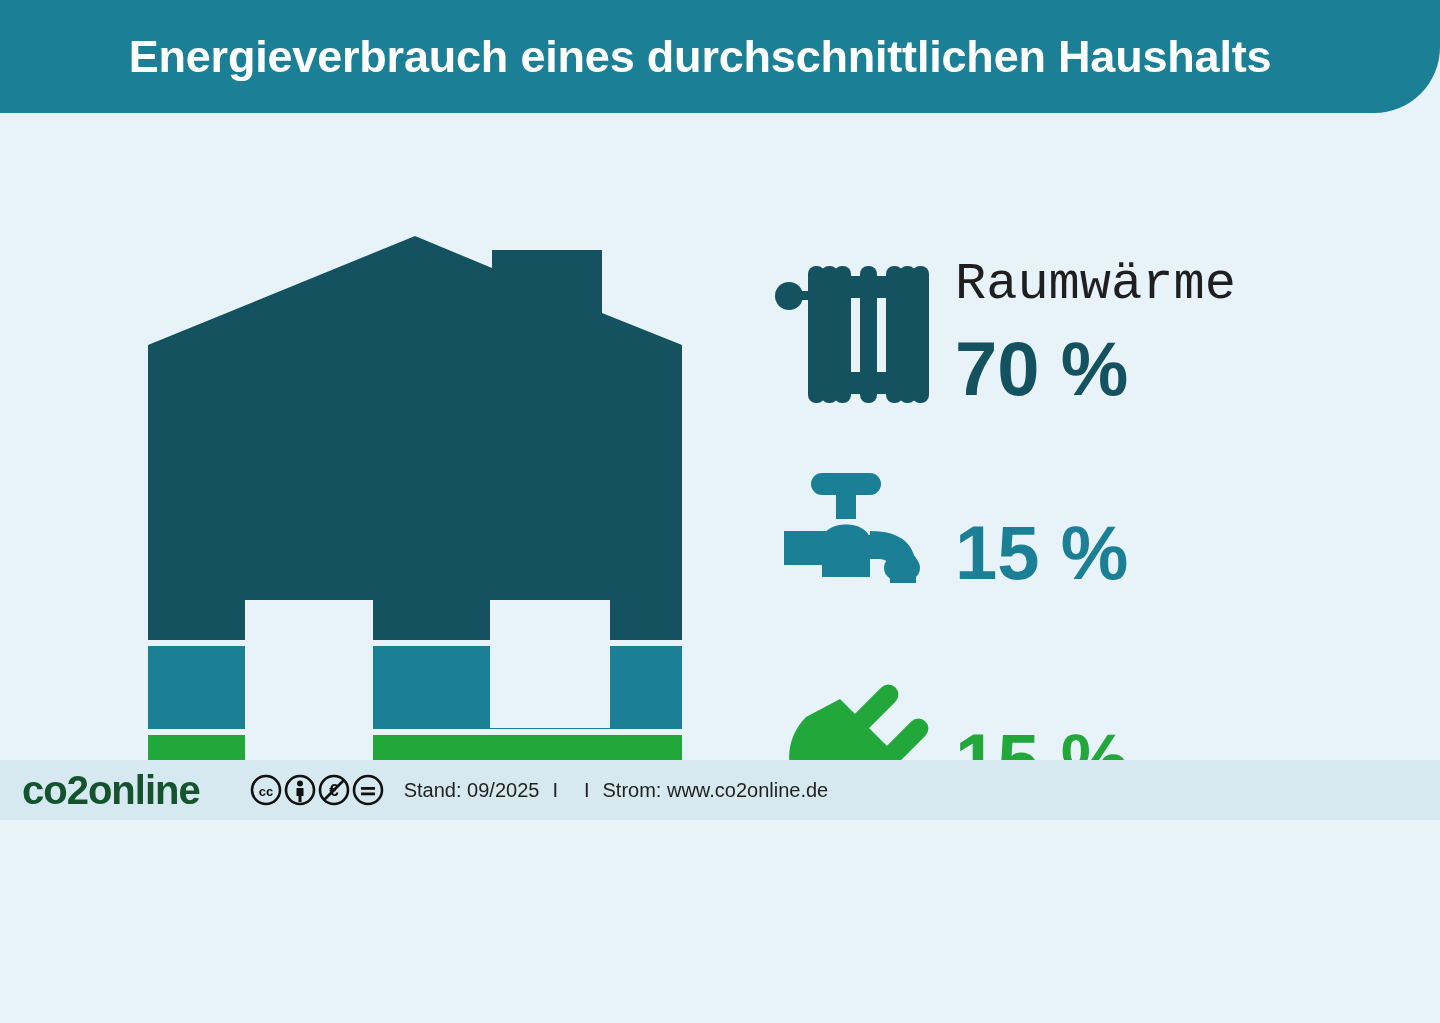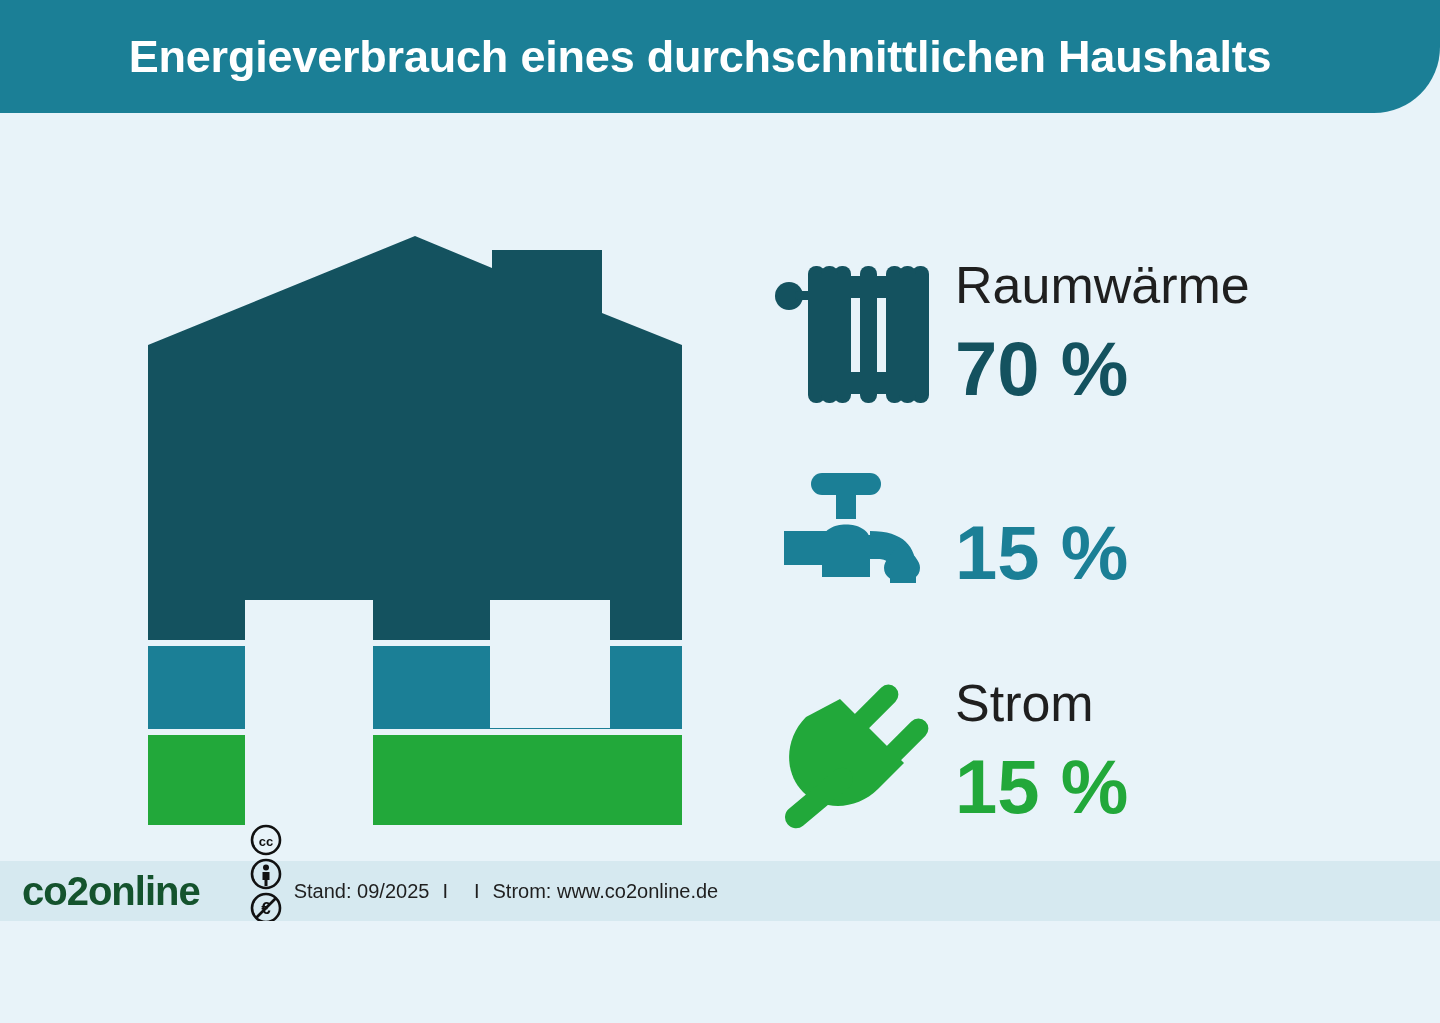--- a/index.html
+++ b/index.html
@@ -12,21 +12,21 @@
     height: 1023px;
     background: #e8f3f9;
     font-family: "Liberation Sans", sans-serif;
     overflow: hidden;
     position: relative;
   }
 
   #infographic {
     position: relative;
     width: 1440px;
-    height: 921px;
+    height: 820px;
     background: #e8f3f9;
     overflow: hidden;
   }
 
   
   .header-bar {
     position: absolute;
     left: 0;
     top: 0;
     width: 1440px;
@@ -95,21 +95,21 @@
     flex-direction: column;
     justify-content: center;
     padding-left: 10px;
   }
   .legend-label {
     font-size: 52px;
     line-height: 1.0;
     color: #1f1f1f;
     font-weight: normal;
     white-space: nowrap;
-    font-family: Liberation Sans, sans-serif;
+    font-family: Liberation Mono, monospace;
   }
   .legend-value {
     font-size: 76px;
     line-height: 1.06;
     font-weight: bold;
     white-space: nowrap;
     margin-top: 18px;
     font-family: "Liberation Sans", sans-serif;
   }
 
@@ -134,26 +134,25 @@
     font-family: "Liberation Sans", sans-serif;
   }
   .logo .co2 { color: #14532d; }
   .logo .online { color: #14532d; font-weight: bold; margin-top: 32px; }
 
   .cc-badges {
     margin-left: 50px;
     display: flex;
     align-items: flex-end;
     gap: 2px;
-    flex-direction: column;
   }
   .cc-badges svg { display: block; }
 
   .footer-meta {
-    margin-left: 12px;
+    margin-left: 20px;
     font-size: 20px;
     color: #1f1f1f;
     white-space: nowrap;
     display: flex;
     align-items: center;
     font-family: "Liberation Sans", sans-serif;
   }
   .footer-sep {
     margin: 0 13px;
     color: #1f1f1f;
@@ -264,21 +263,20 @@
             <rect x="112" y="36" width="20" height="72" rx="10" transform="rotate(45 122 72)"></rect>
 
             <path d="M 62,24 L 126,88 L 100,114 C 78,136 44,136 25,117
                      C 6,98 6,64 28,42 Z"></path>
 
             <rect x="0" y="112" width="82" height="22" rx="11" transform="rotate(-40 41 123)"></rect>
           </g>
         </svg>
       </div>
       <div class="legend-text">
-        <div class="legend-label">Strom</div>
         <div class="legend-value" style="color:#22a83a;">15 %</div>
       </div>
     </div>
 
   </div>
 
   <div class="footer">
 
     <div class="logo">
       <span class="co2">co2</span><span class="online">online</span>

